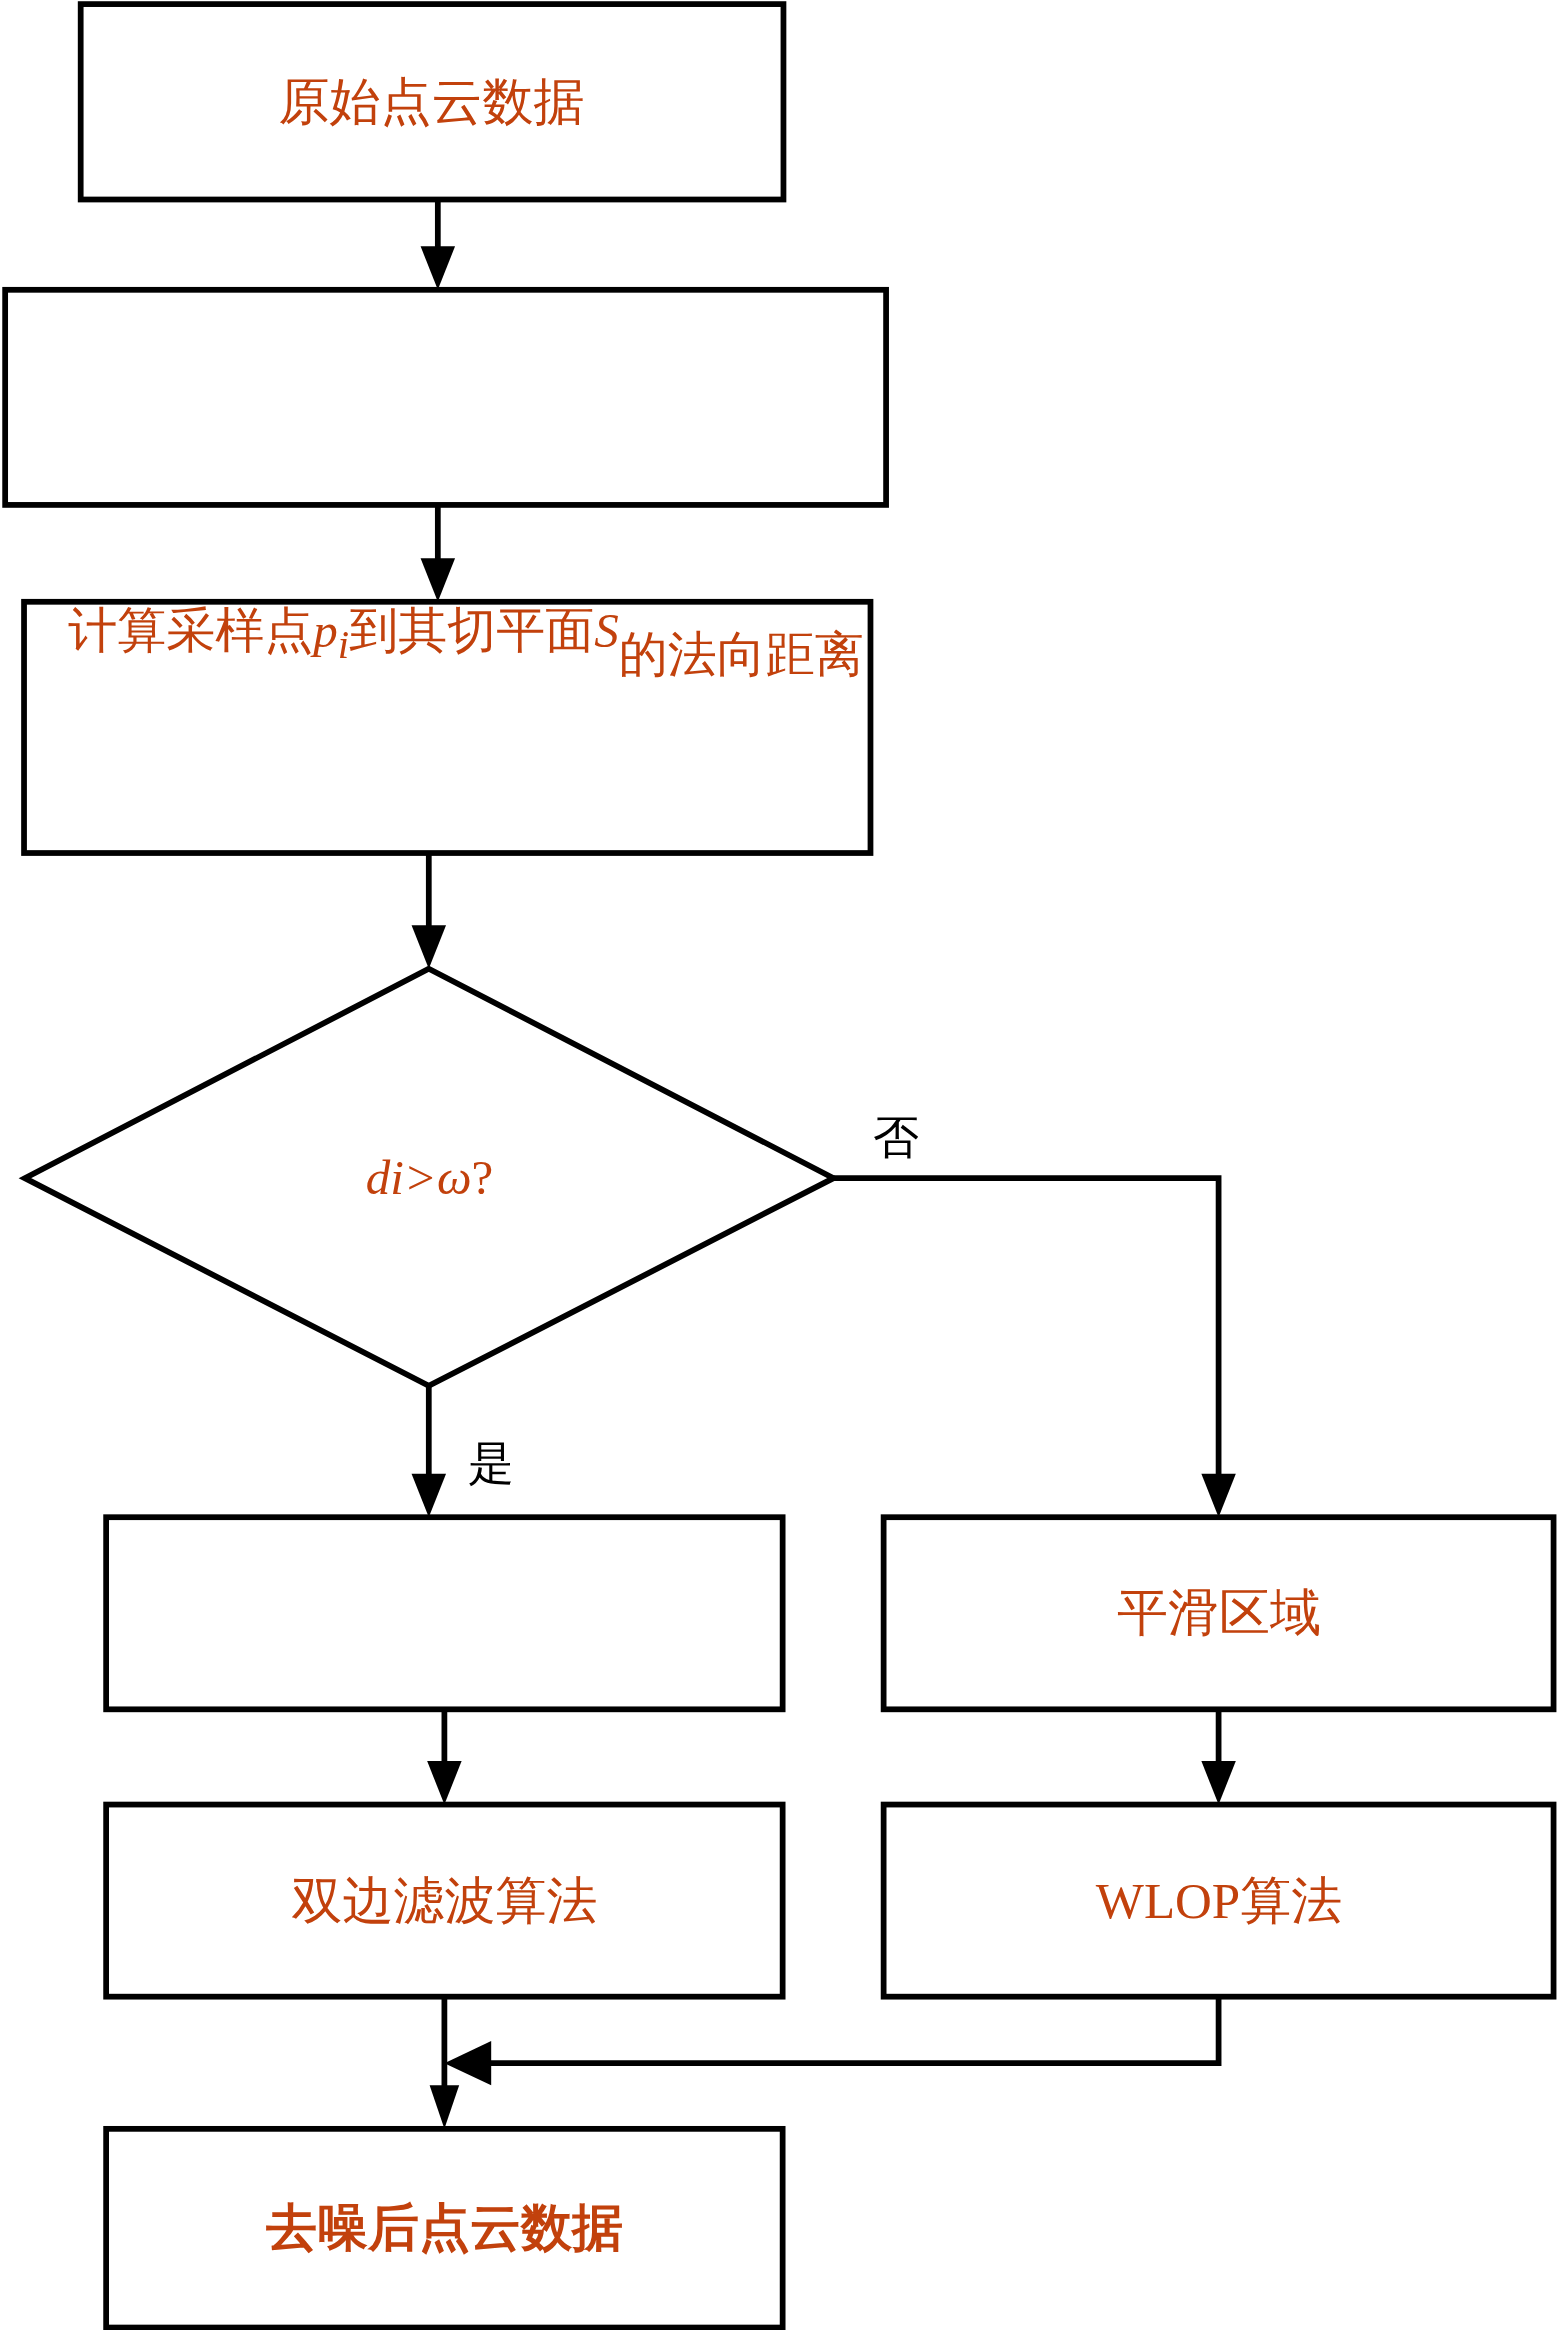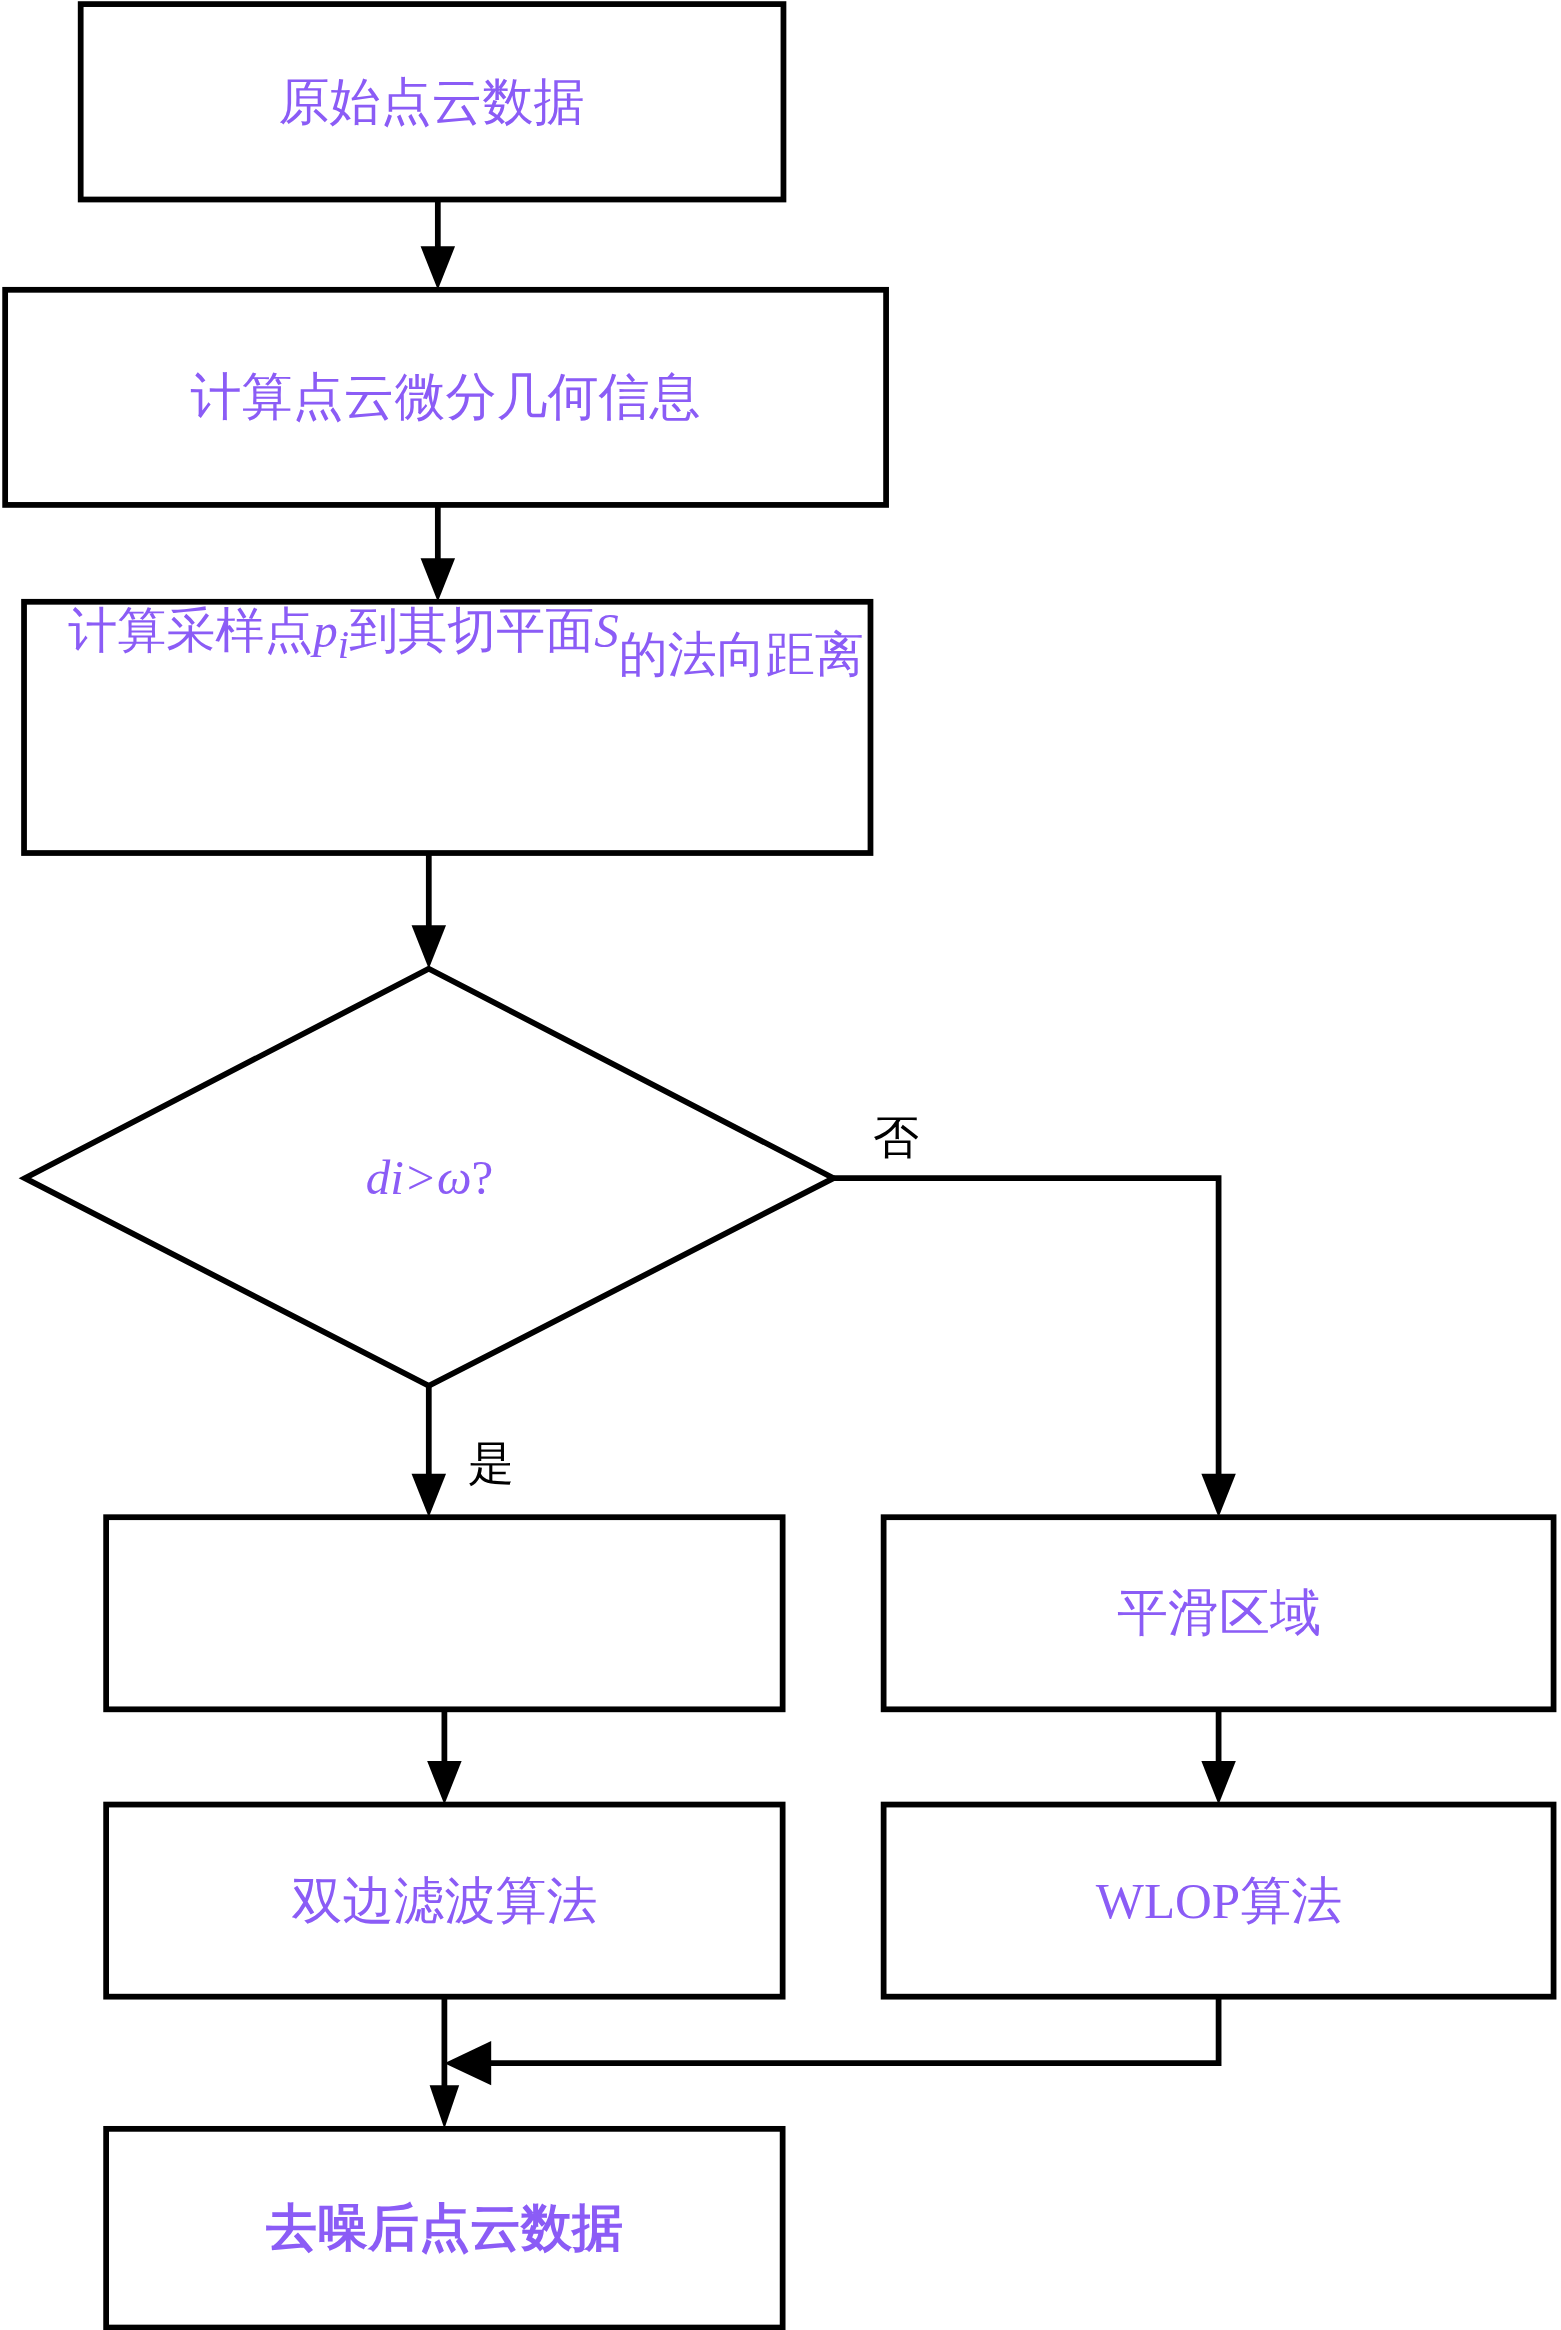--- a/index.html
+++ b/index.html
@@ -5,21 +5,21 @@
   html,body{margin:0;padding:0;background:#ffffff;}
   body{width:1562px;height:2330px;overflow:hidden;
        font-family:"Liberation Serif","DejaVu Serif",serif;}
   #stage{position:relative;width:1562px;height:2330px;background:#ffffff;}
   svg#flow{position:absolute;left:0;top:0;width:1562px;height:2330px;display:block;}
   .node-rect{fill:#ffffff;stroke:#000000;stroke-width:7;}
   .node-diamond{fill:#ffffff;stroke:#000000;stroke-width:7;}
   .conn{stroke:#000000;stroke-width:7;fill:none;}
   .arrowhead{fill:#000000;stroke:none;}
   .lbl{position:absolute;display:flex;align-items:center;justify-content:center;
-       text-align:center;color:#8b5cf6;line-height:1.18;
+       text-align:center;color:#c2410c;line-height:1.18;
        font-family:"Liberation Serif","DejaVu Serif",serif;
        white-space:pre-wrap;pointer-events:none;}
   .lbl.big{font-size:51px;}
   .lbl.left{justify-content:flex-start;text-align:left;}
   .edge-lbl{position:absolute;color:#000000;font-size:46px;
             font-family:"Liberation Serif","DejaVu Serif",serif;}
   .math{font-style:italic;font-family:"Liberation Serif","DejaVu Serif",serif;}
   .dec-lbl{font-size:49px;}
 </style>
 </head>
@@ -63,21 +63,20 @@
     <line class="conn" x1="541" y1="2432" x2="541" y2="2562"></line>
     <polygon class="arrowhead" points="541,2593 523,2540 559,2540"></polygon>
 
     <path class="conn" d="M1484,2432 L1484,2513 L582,2513"></path>
     <polygon class="arrowhead" points="541,2513 598,2486 598,2540"></polygon>
 
   </svg>
 
   <div class="lbl big" style="left:80px;top:4.1px;width:703px;height:195px;">原始点云数据</div>
 
-  <div class="lbl big" style="left:5px;top:290px;width:881px;height:215px;">计算点云微分几何信息</div>
 
   <div class="lbl left" style="left:61px;top:602px;width:810px;height:251px;font-size:49px;flex-direction:row;align-items:flex-start;justify-content:center;">
     <div style="white-space:nowrap;">
       <span>计算采样点</span><span class="math">p</span><sub class="math">i</sub><span>到其切平面</span><span class="math">S</span>
     </div>
     <div style="white-space:nowrap;margin-top:24px;">的法向距离</div>
   </div>
 
   <div class="lbl" style="left:25px;top:1092px;width:809px;height:172px;">
     <span class="math dec-lbl">d</span><sub class="math dec-lbl">i</sub><span class="math dec-lbl">&gt;</span><span class="math dec-lbl">ω</span><span class="dec-lbl">?</span>

